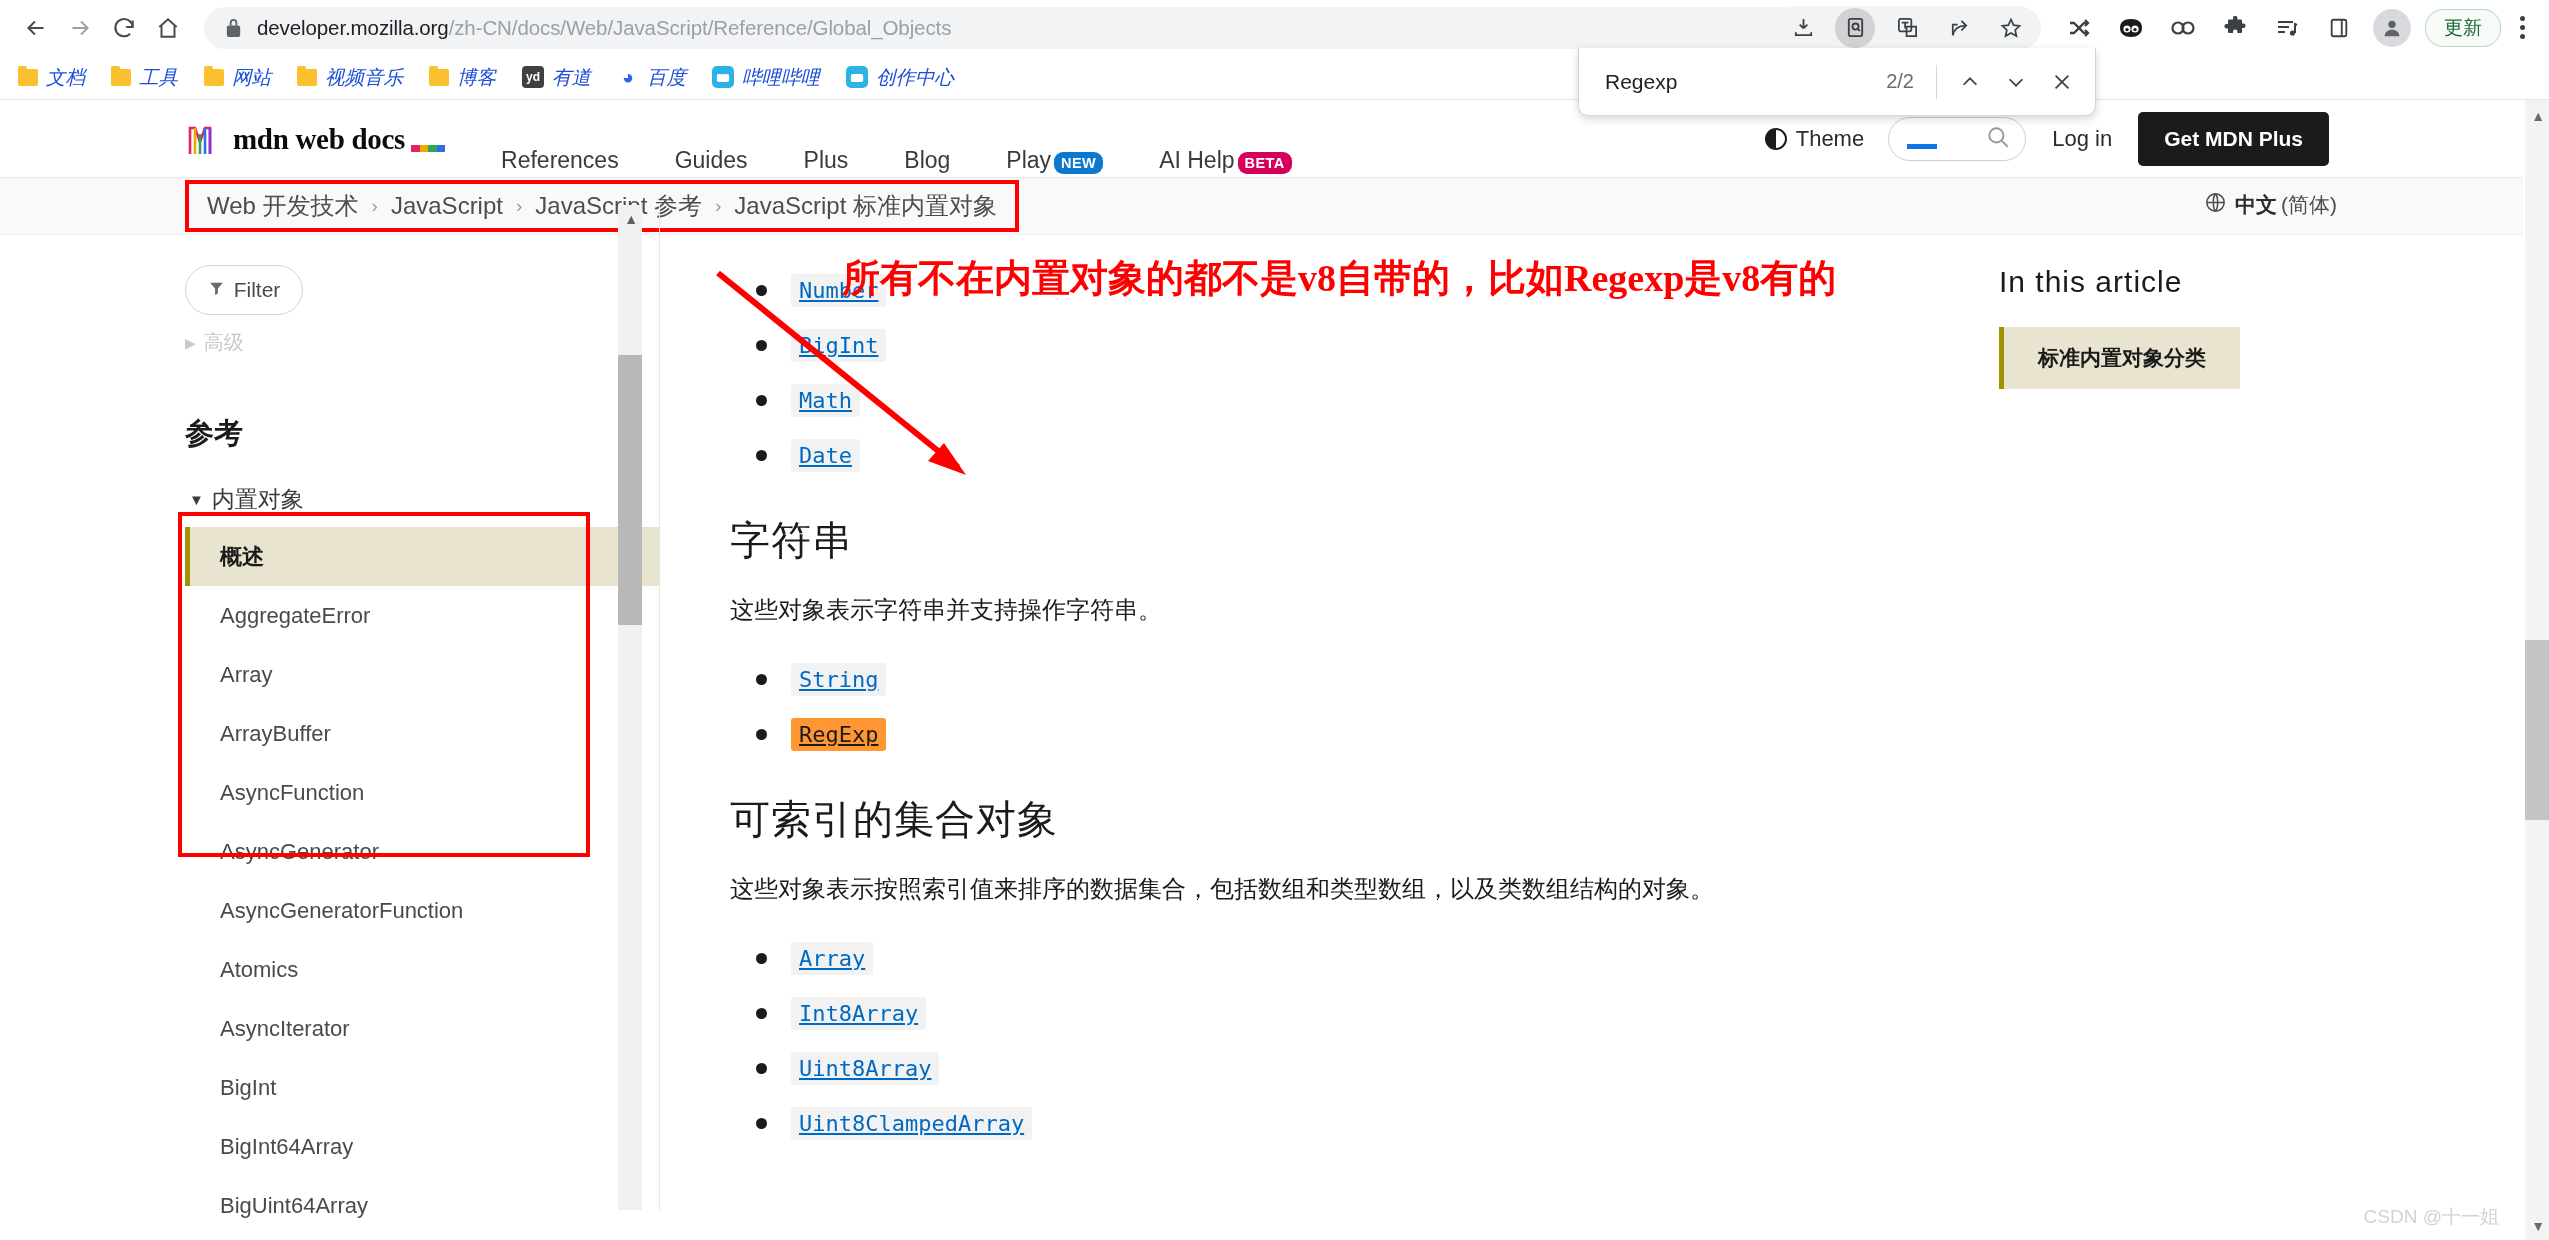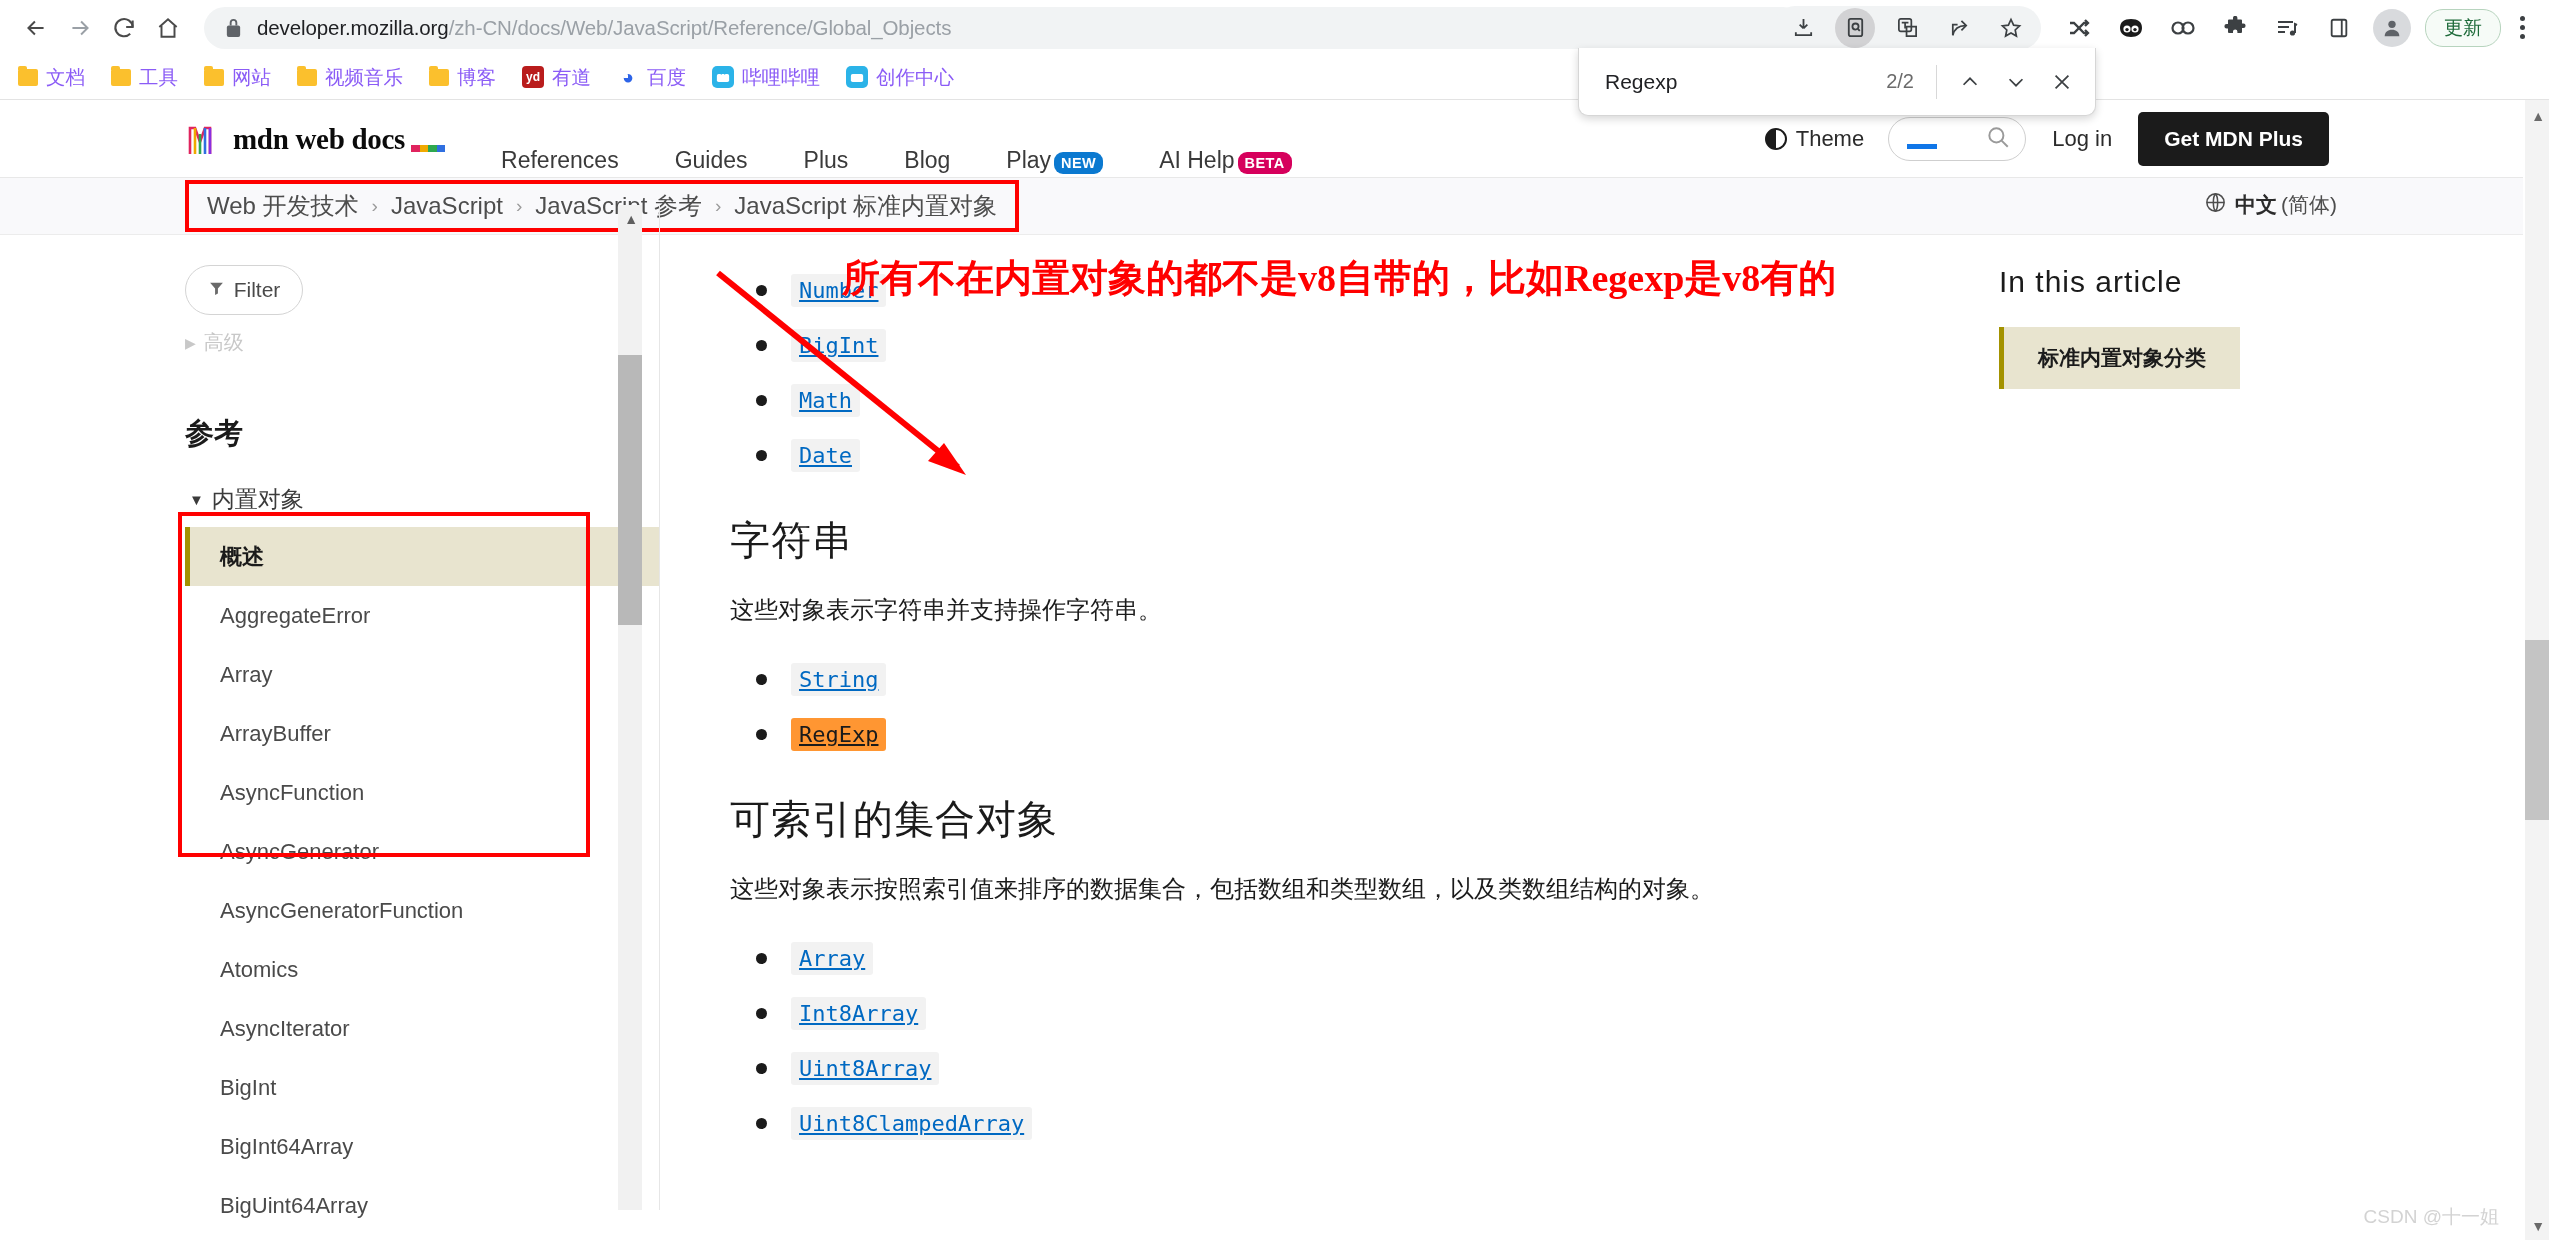--- a/index.html
+++ b/index.html
@@ -74,21 +74,21 @@
   #menu-dots i { width:5px;height:5px;border-radius:50%;background:#3c4043; display:block;}
 
   
   #bookmarks-bar {
     position: absolute; top: 55px; left: 0; width: 2549px; height: 45px;
     display: flex; align-items: center; padding-left: 18px;
     border-bottom: 1px solid #e3e3e3;
     background: #ffffff;
   }
   .bm { display: flex; align-items: center; margin-right: 26px; flex: none; }
-  .bm-label { font-size: 19.5px; color: #8b5cf6; margin-left: 8px; white-space: nowrap; }
+  .bm-label { font-size: 19.5px; color: #1d4ed8; margin-left: 8px; white-space: nowrap; font-style: italic; }
   .bm-folder {
     width: 20px; height: 17px; background: #fbc02d; border-radius: 2px;
     position: relative; flex: none;
   }
   .bm-folder::before {
     content: ""; position: absolute; left: 0; top: -3px;
     width: 9px; height: 4px; background: #fbc02d; border-radius: 2px 2px 0 0;
   }
   .bm-ico { width: 22px; height: 22px; border-radius: 4px; flex: none;
     display:flex; align-items:center; justify-content:center;
@@ -356,21 +356,21 @@
       </div>
     <div class="bm">
         <span class="bm-folder"></span>
         <span class="bm-label">视频音乐</span>
       </div>
     <div class="bm">
         <span class="bm-folder"></span>
         <span class="bm-label">博客</span>
       </div>
     <div class="bm">
-        <span class="bm-ico" style="background:#b91c1c">yd</span>
+        <span class="bm-ico" style="background:#404040">yd</span>
         <span class="bm-label">有道</span>
       </div>
     <div class="bm">
         <span class="bm-ico" style="background:#fff;color:#2d64e8;font-size:20px">◕</span>
         <span class="bm-label">百度</span>
       </div>
     <div class="bm">
         <span class="bm-ico" style="background:#2bb3e8;border-radius:5px">
           <svg width="14" height="11" viewBox="0 0 16 12" fill="#fff">
             <rect x="1" y="2" width="14" height="9" rx="2"></rect>

